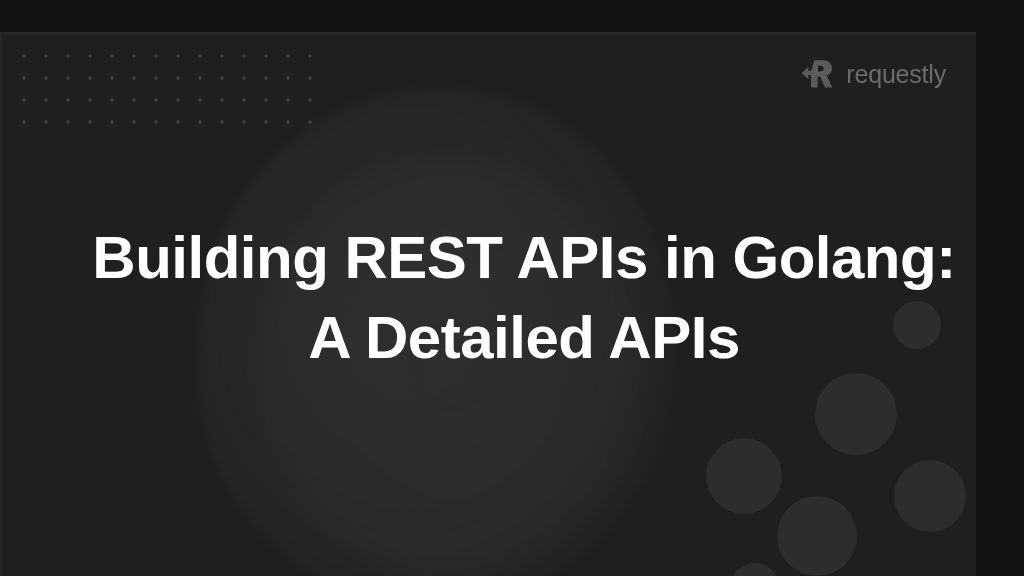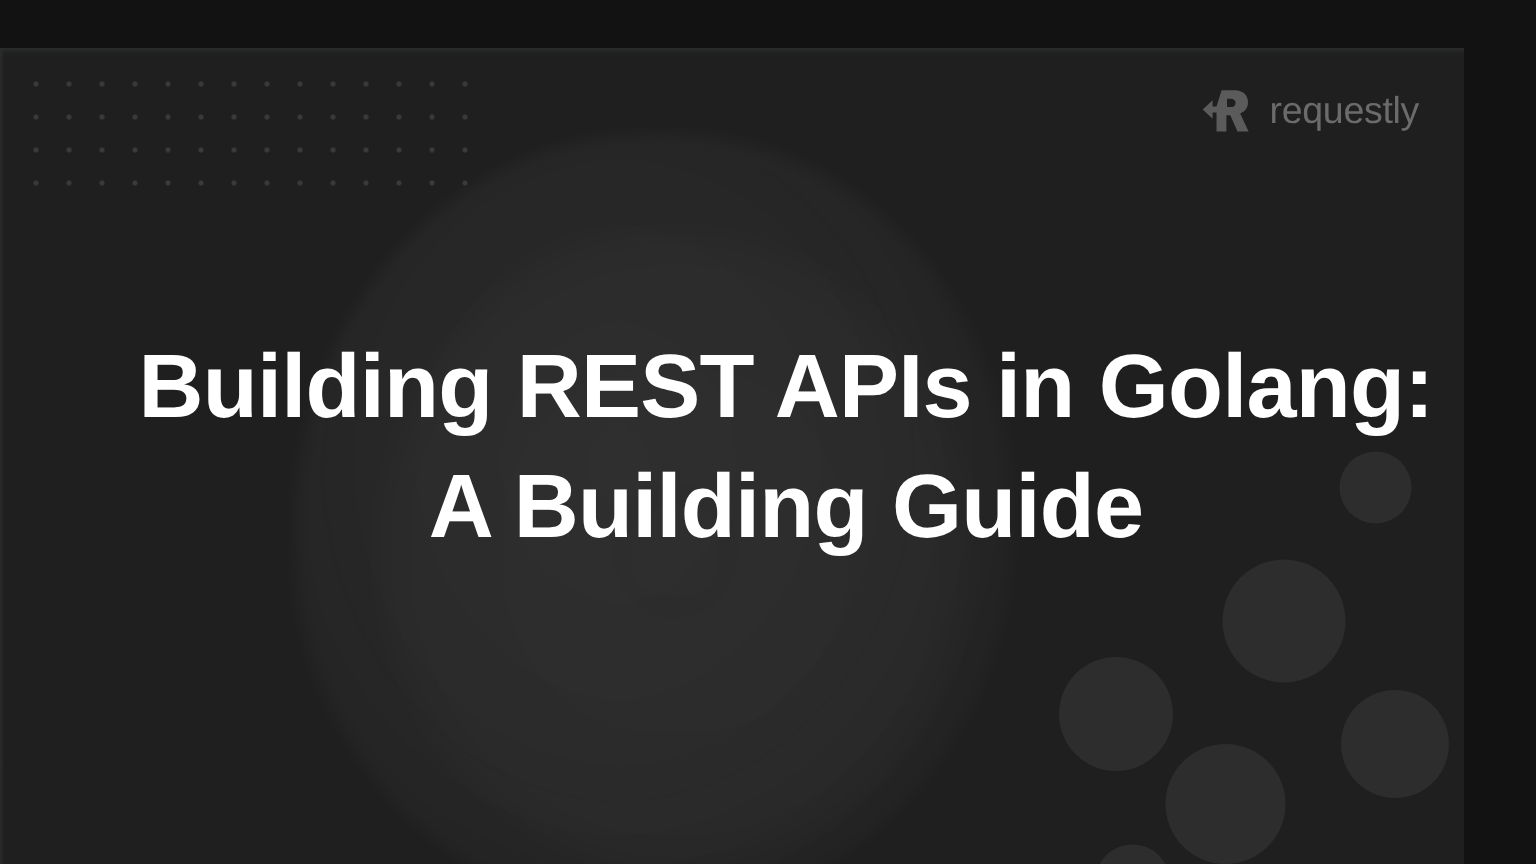--- a/index.html
+++ b/index.html
@@ -174,17 +174,17 @@
       <svg class="logo-mark" viewBox="0 0 34 34" xmlns="http://www.w3.org/2000/svg" aria-hidden="true">
         <path d="M13.4 3.2 h9.0 c5.1 0 8.6 3.3 8.6 8.0 c0 3.6 -2.0 6.3 -5.2 7.4 l5.6 12.0 h-7.4 l-4.8 -10.8 h-2.6 v10.8 h-6.6 v-12.6 h-2.6 v4.2 l-6.6 -6.2 l6.6 -6.2 v4.2 h2.6 z m6.2 5.6 h-2.6 v5.6 h2.6 c1.9 0 3.1 -1.1 3.1 -2.8 c0 -1.7 -1.2 -2.8 -3.1 -2.8 z" fill="#5b5b5b"></path>
       </svg>
     </span>
     <span class="logo-word">requestly</span>
   </div>
 
   <div class="title-wrap">
     <h1 class="title">
       <span class="line">Building REST APIs in Golang:</span>
-      <span class="line">A Building Guide</span>
+      <span class="line">A Detailed APIs</span>
     </h1>
   </div>
 
 </div>
 
 </body></html>

